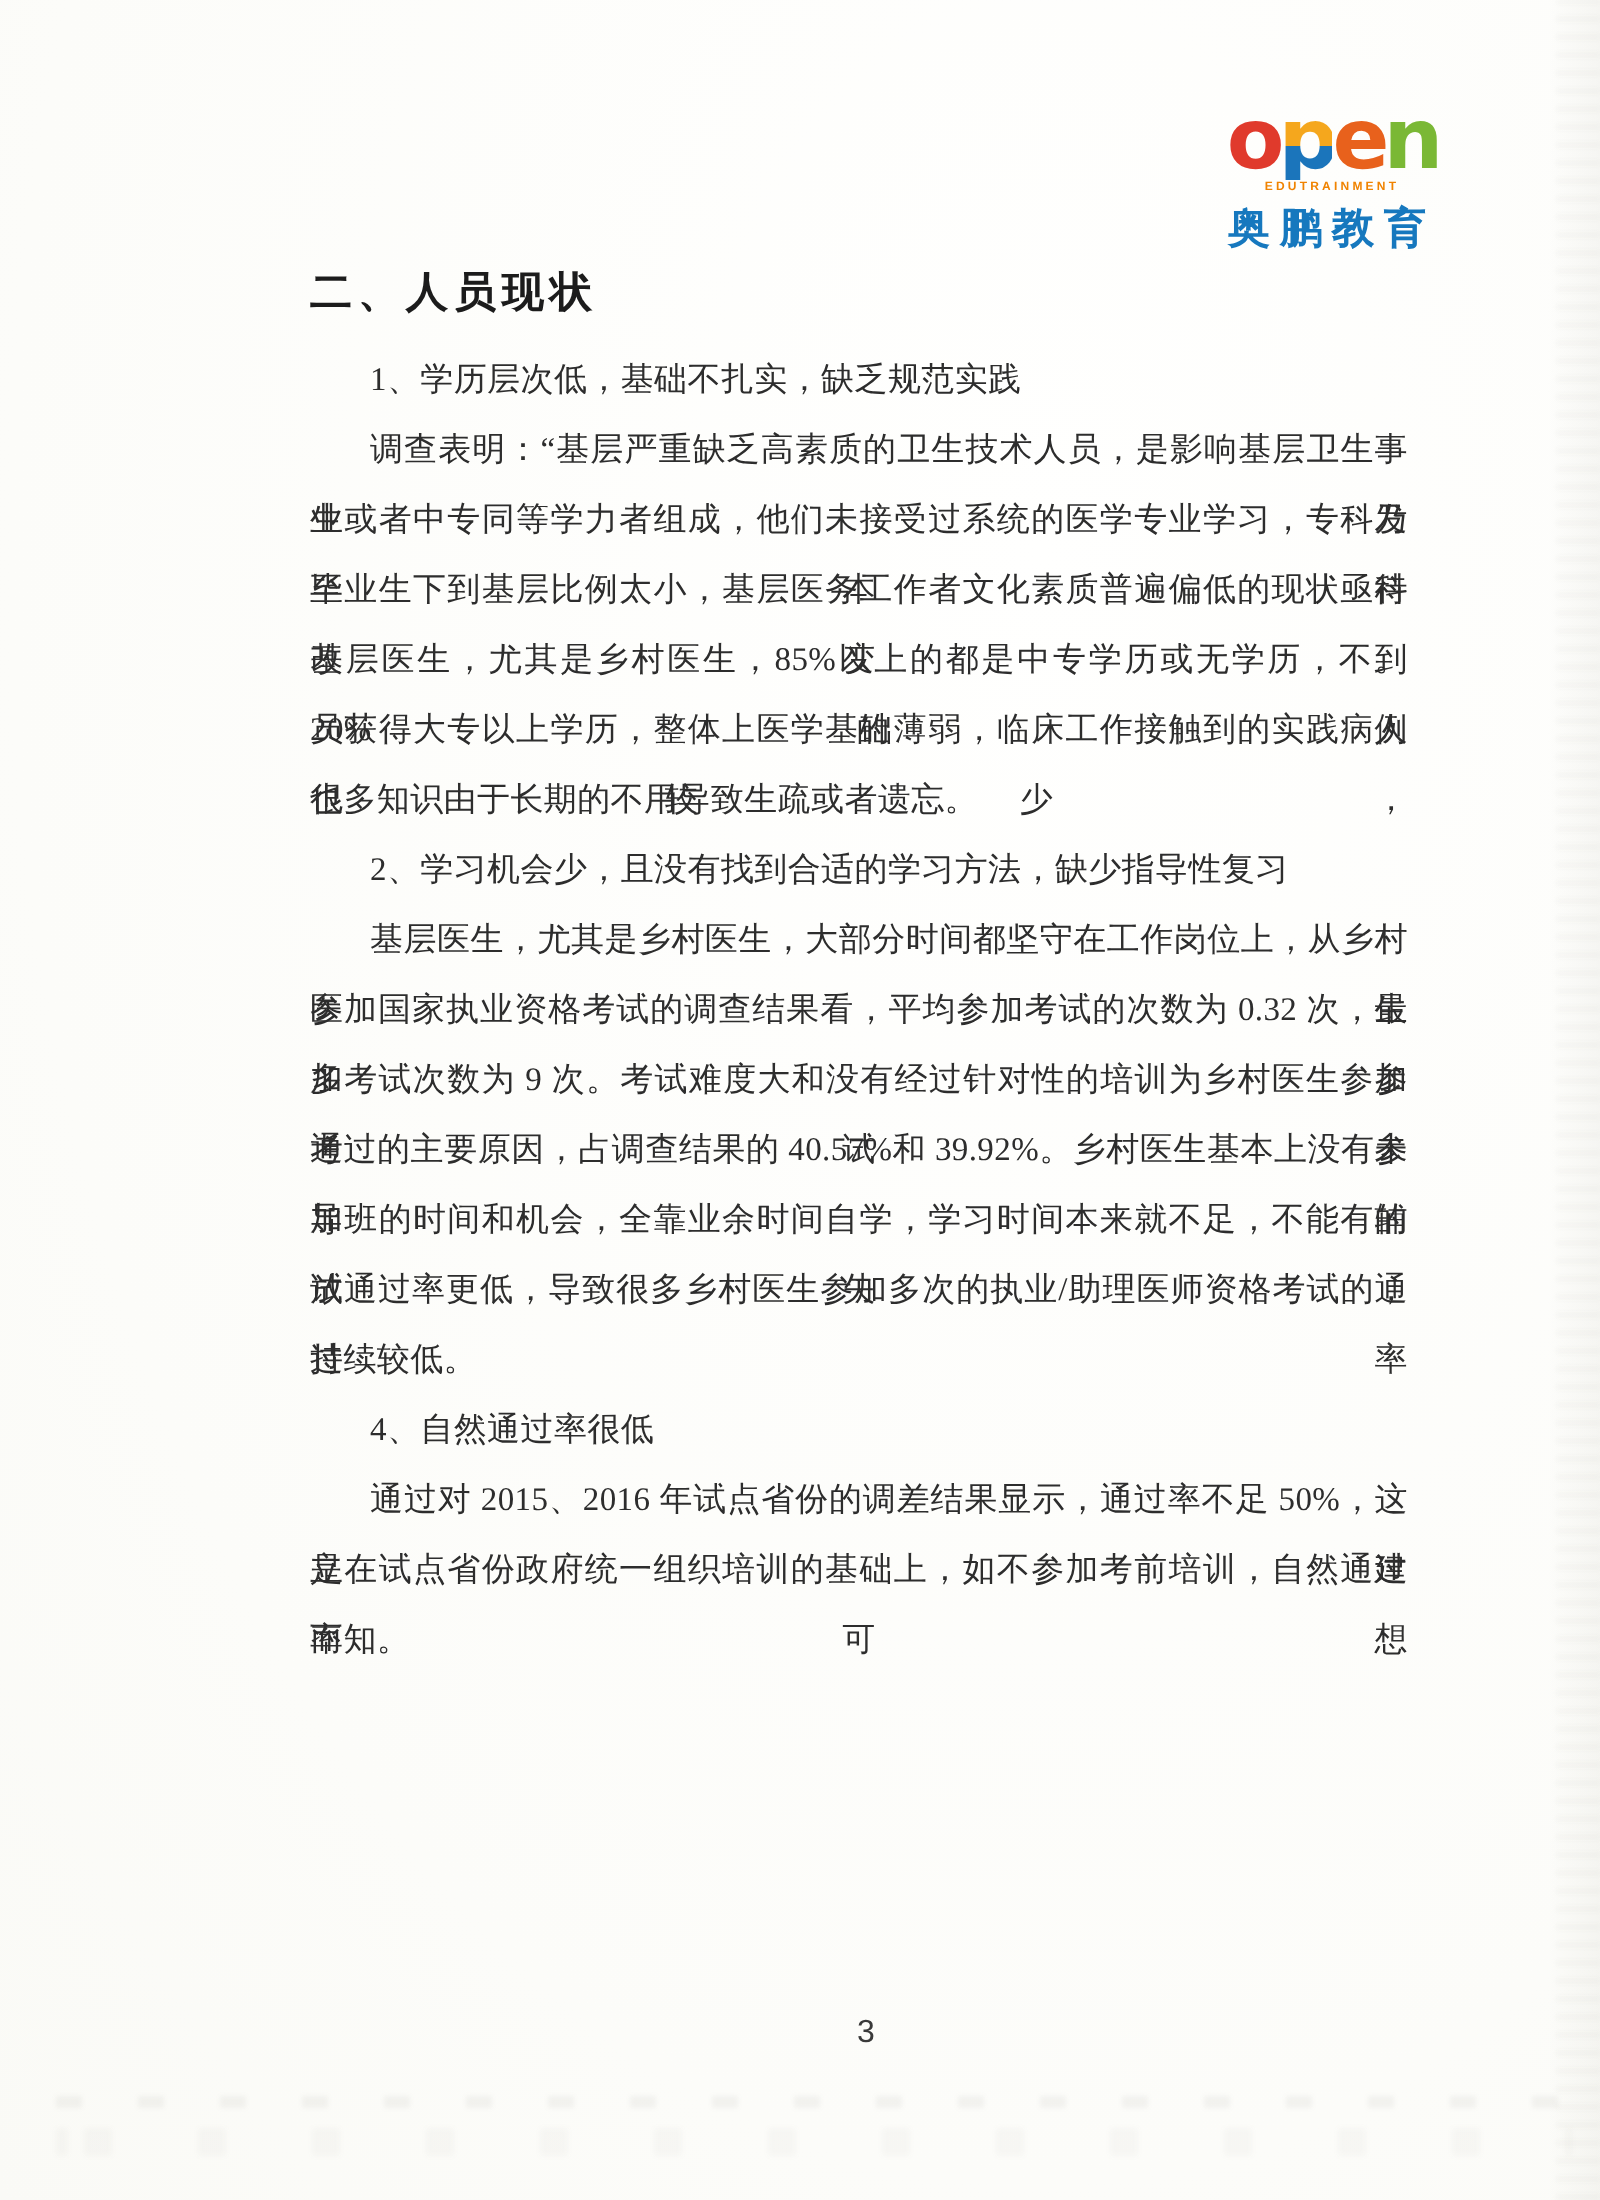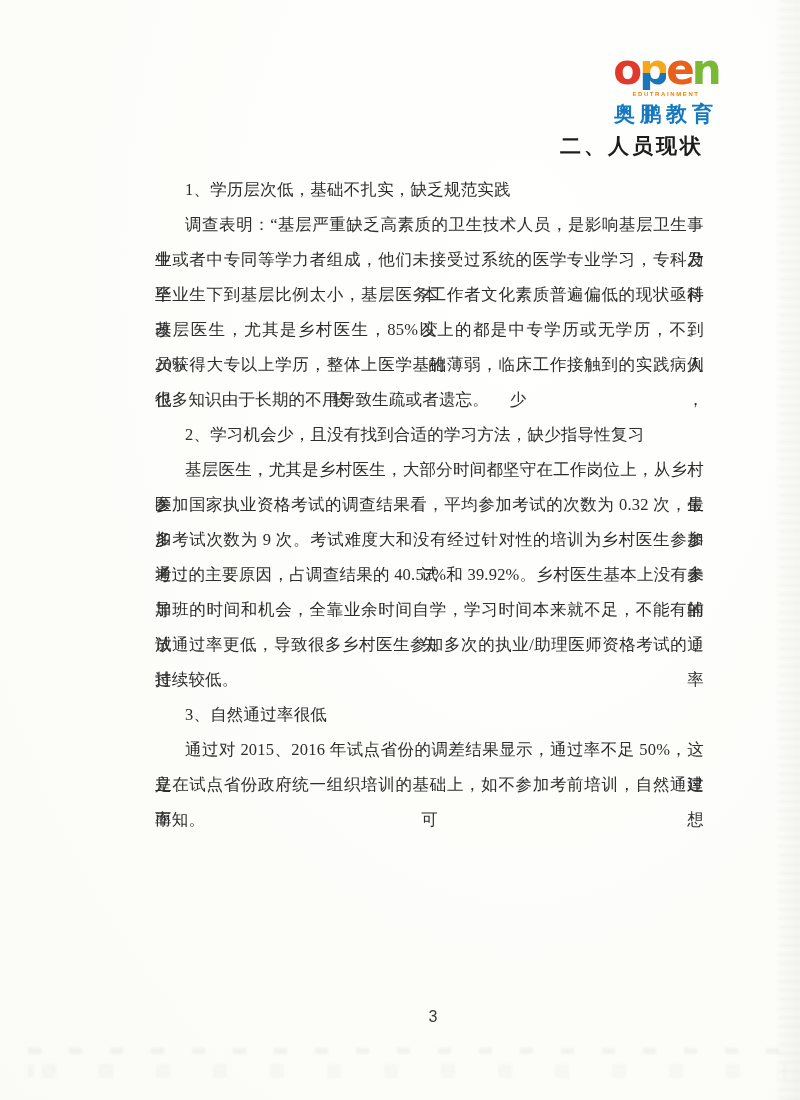--- a/index.html
+++ b/index.html
@@ -63,21 +63,20 @@
     top: 132px;
     width: 549px;
   }
   .doc-heading {
     font-family: "Liberation Sans", "DejaVu Sans", sans-serif;
     font-size: 21px;
     font-weight: bold;
     color: #1c1c1c;
     letter-spacing: 3px;
     margin-bottom: 12px;
-    text-align: right;
   }
   .line {
     height: 35px;
     line-height: 35px;
     font-size: 16.5px;
     letter-spacing: 0.2px;
     white-space: nowrap;
     color: #2d2d2d;
   }
   .line.fill {
@@ -149,21 +148,21 @@
         <div class="line fill">员获得大专以上学历，整体上医学基础薄弱，临床工作接触到的实践病例也较少，</div>
         <div class="line">很多知识由于长期的不用导致生疏或者遗忘。</div>
         <div class="line indent">2、学习机会少，且没有找到合适的学习方法，缺少指导性复习</div>
         <div class="line indent fill">基层医生，尤其是乡村医生，大部分时间都坚守在工作岗位上，从乡村医生</div>
         <div class="line fill">参加国家执业资格考试的调查结果看，平均参加考试的次数为 0.32 次，最多参</div>
         <div class="line fill">加考试次数为 9 次。考试难度大和没有经过针对性的培训为乡村医生参加考试未</div>
         <div class="line fill">通过的主要原因，占调查结果的 40.57%和 39.92%。乡村医生基本上没有参加辅</div>
         <div class="line fill">导班的时间和机会，全靠业余时间自学，学习时间本来就不足，不能有的放矢，</div>
         <div class="line fill">试通过率更低，导致很多乡村医生参加多次的执业/助理医师资格考试的通过率</div>
         <div class="line">持续较低。</div>
-        <div class="line indent">3、自然通过率很低</div>
+        <div class="line indent">4、自然通过率很低</div>
         <div class="line indent fill">通过对 2015、2016 年试点省份的调差结果显示，通过率不足 50%，这是建</div>
         <div class="line fill">立在试点省份政府统一组织培训的基础上，如不参加考前培训，自然通过率可想</div>
         <div class="line">而知。</div>
       </div>
   </div>
 
   <div class="page-num">3</div>
 
   <div class="scan-noise"></div>
   <div class="edge-noise"></div>

